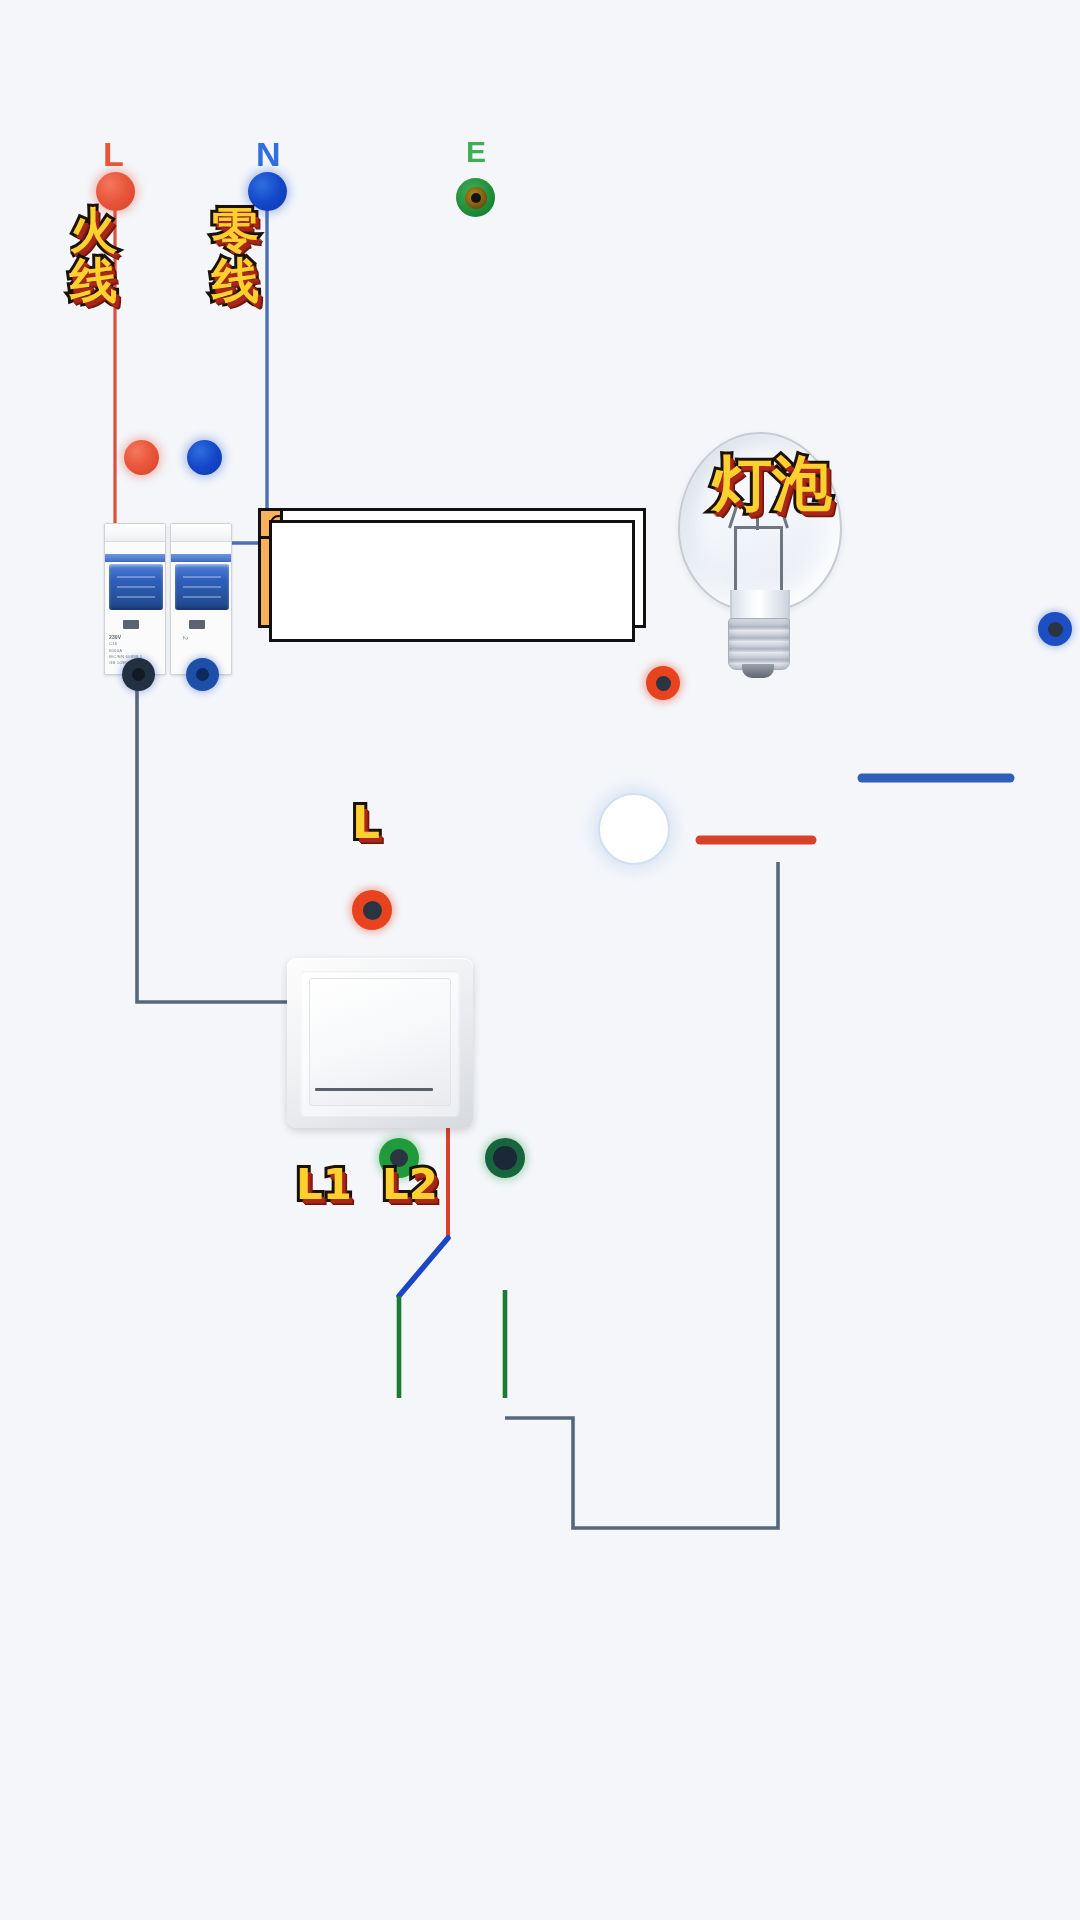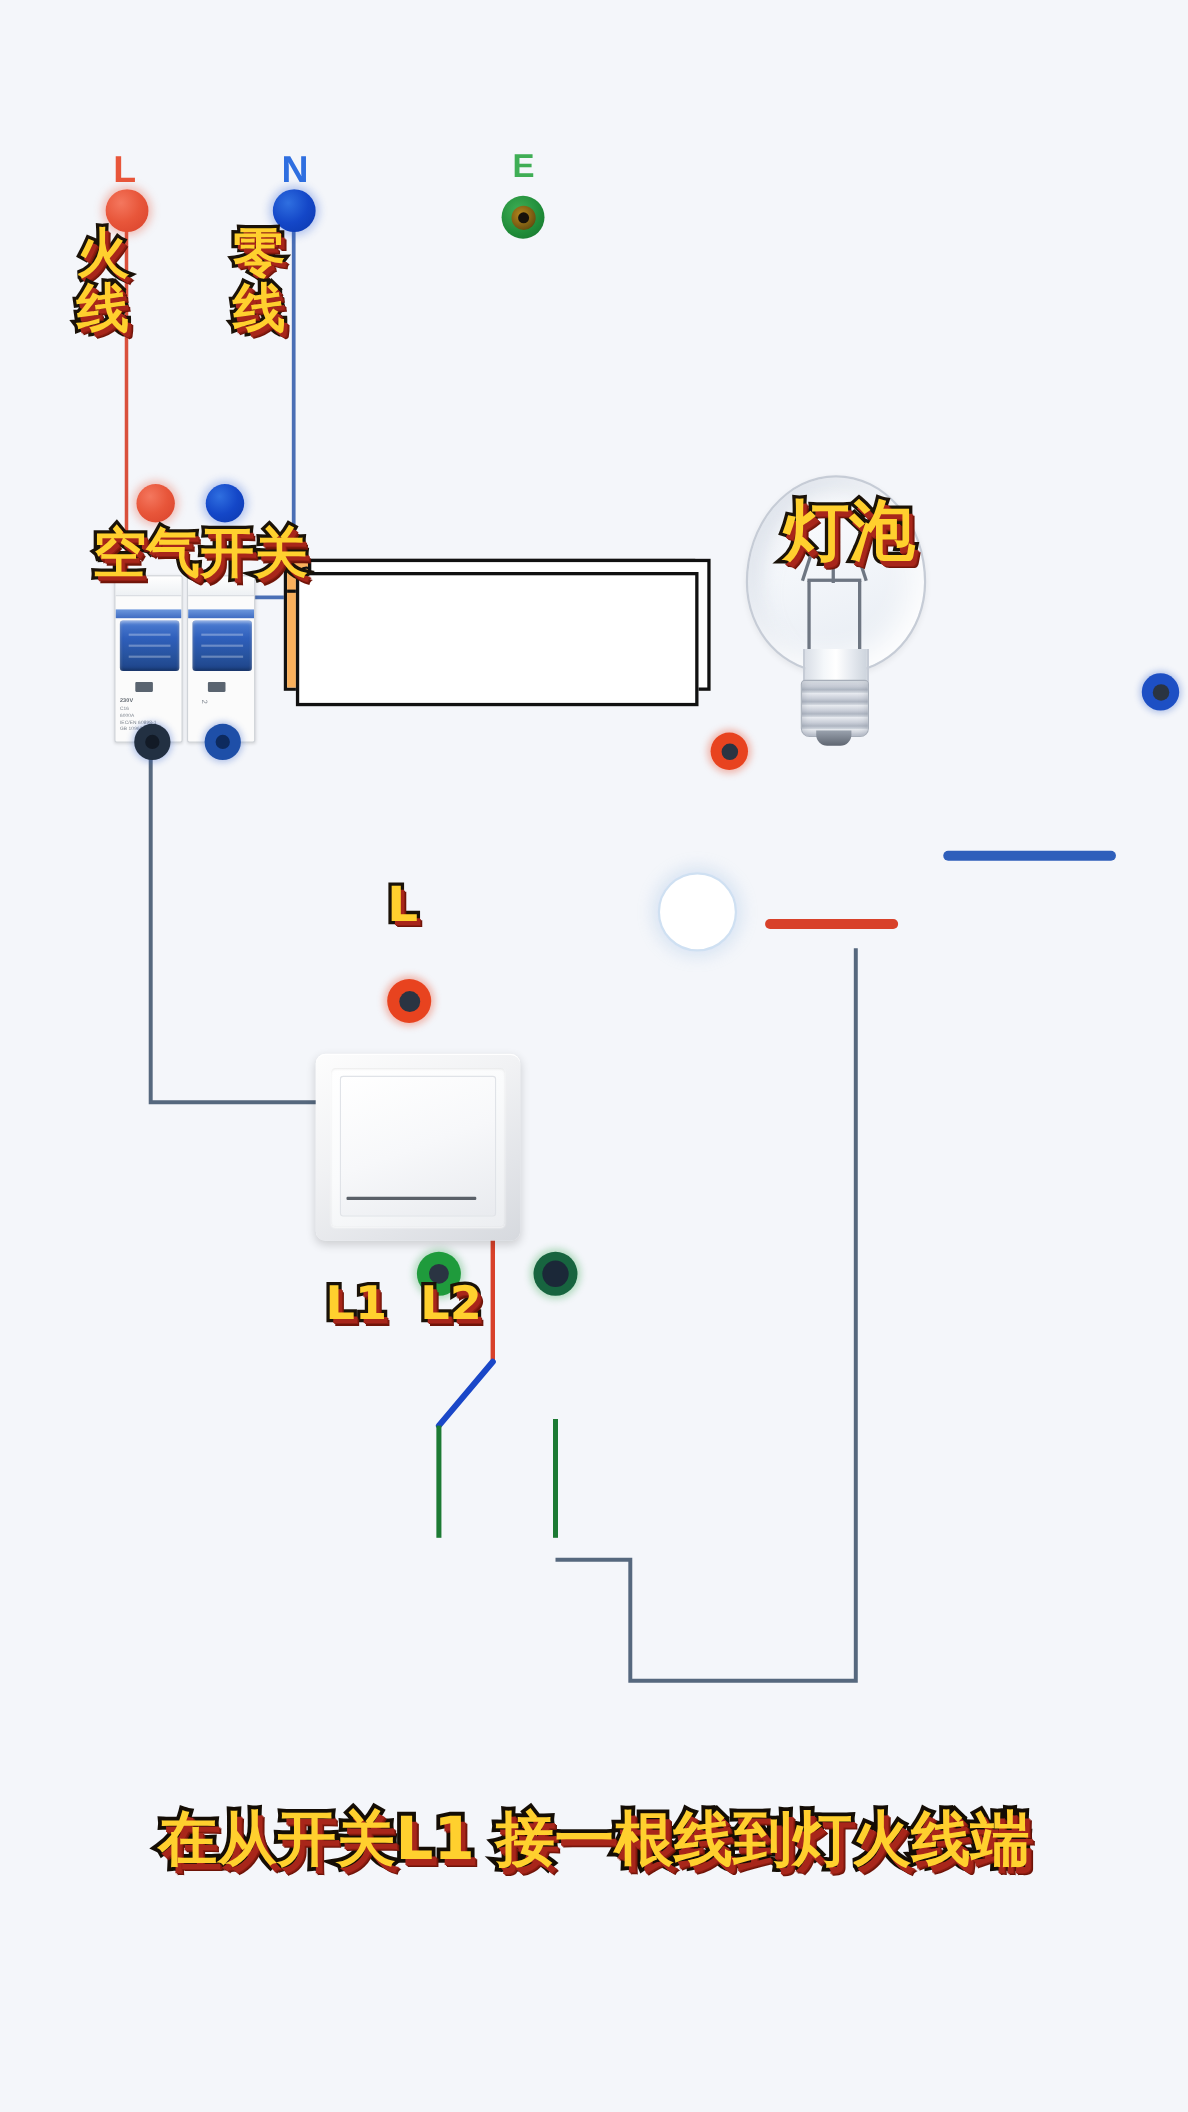--- a/index.html
+++ b/index.html
@@ -219,21 +219,20 @@
     </div>
   </div>
 
   <div class="term-ring-blue" style="position:absolute;left:122px;top:658px;width:33px;height:33px;border-radius:50%;background:#223042;z-index:6;">
     <div class="term-core" style="width:13px;height:13px;background:#121a26;"></div>
   </div>
   <div class="term-ring-blue" style="position:absolute;left:186px;top:658px;width:33px;height:33px;border-radius:50%;background:#1e4fa8;z-index:6;">
     <div class="term-core" style="width:13px;height:13px;background:#0d2a5e;"></div>
   </div>
 
-  <div class="cn-pop" style="left:84px;top:477px;font-size:49px;z-index:8;">空气开关</div>
 
   <div id="titlecard">
     <div class="card-layer card-l3"></div>
     <div class="card-layer card-l2"></div>
     <div class="card-main">
       <div class="card-bar">
         <div class="card-dot">×</div>
         <div class="card-dot">−</div>
         <div class="card-dot">›</div>
       </div>
@@ -283,15 +282,14 @@
   <div class="term-ring-green" style="position:absolute;left:379px;top:1138px;width:40px;height:40px;border-radius:50%;z-index:8;">
     <div class="term-core" style="width:18px;height:18px;"></div>
   </div>
   <div class="term-ring-green" style="position:absolute;left:485px;top:1138px;width:40px;height:40px;border-radius:50%;background:#17643f;z-index:8;">
     <div class="term-core-dark" style="width:24px;height:24px;background:#1b2838;"></div>
   </div>
 
   <div class="cn-pop" style="left:296px;top:1163px;font-size:42px;z-index:9;">L1</div>
   <div class="cn-pop" style="left:382px;top:1163px;font-size:42px;z-index:9;">L2</div>
 
-  <div id="caption">在从开关L1 接一根线到灯火线端</div>
 
 </div>
 
 </body></html>

